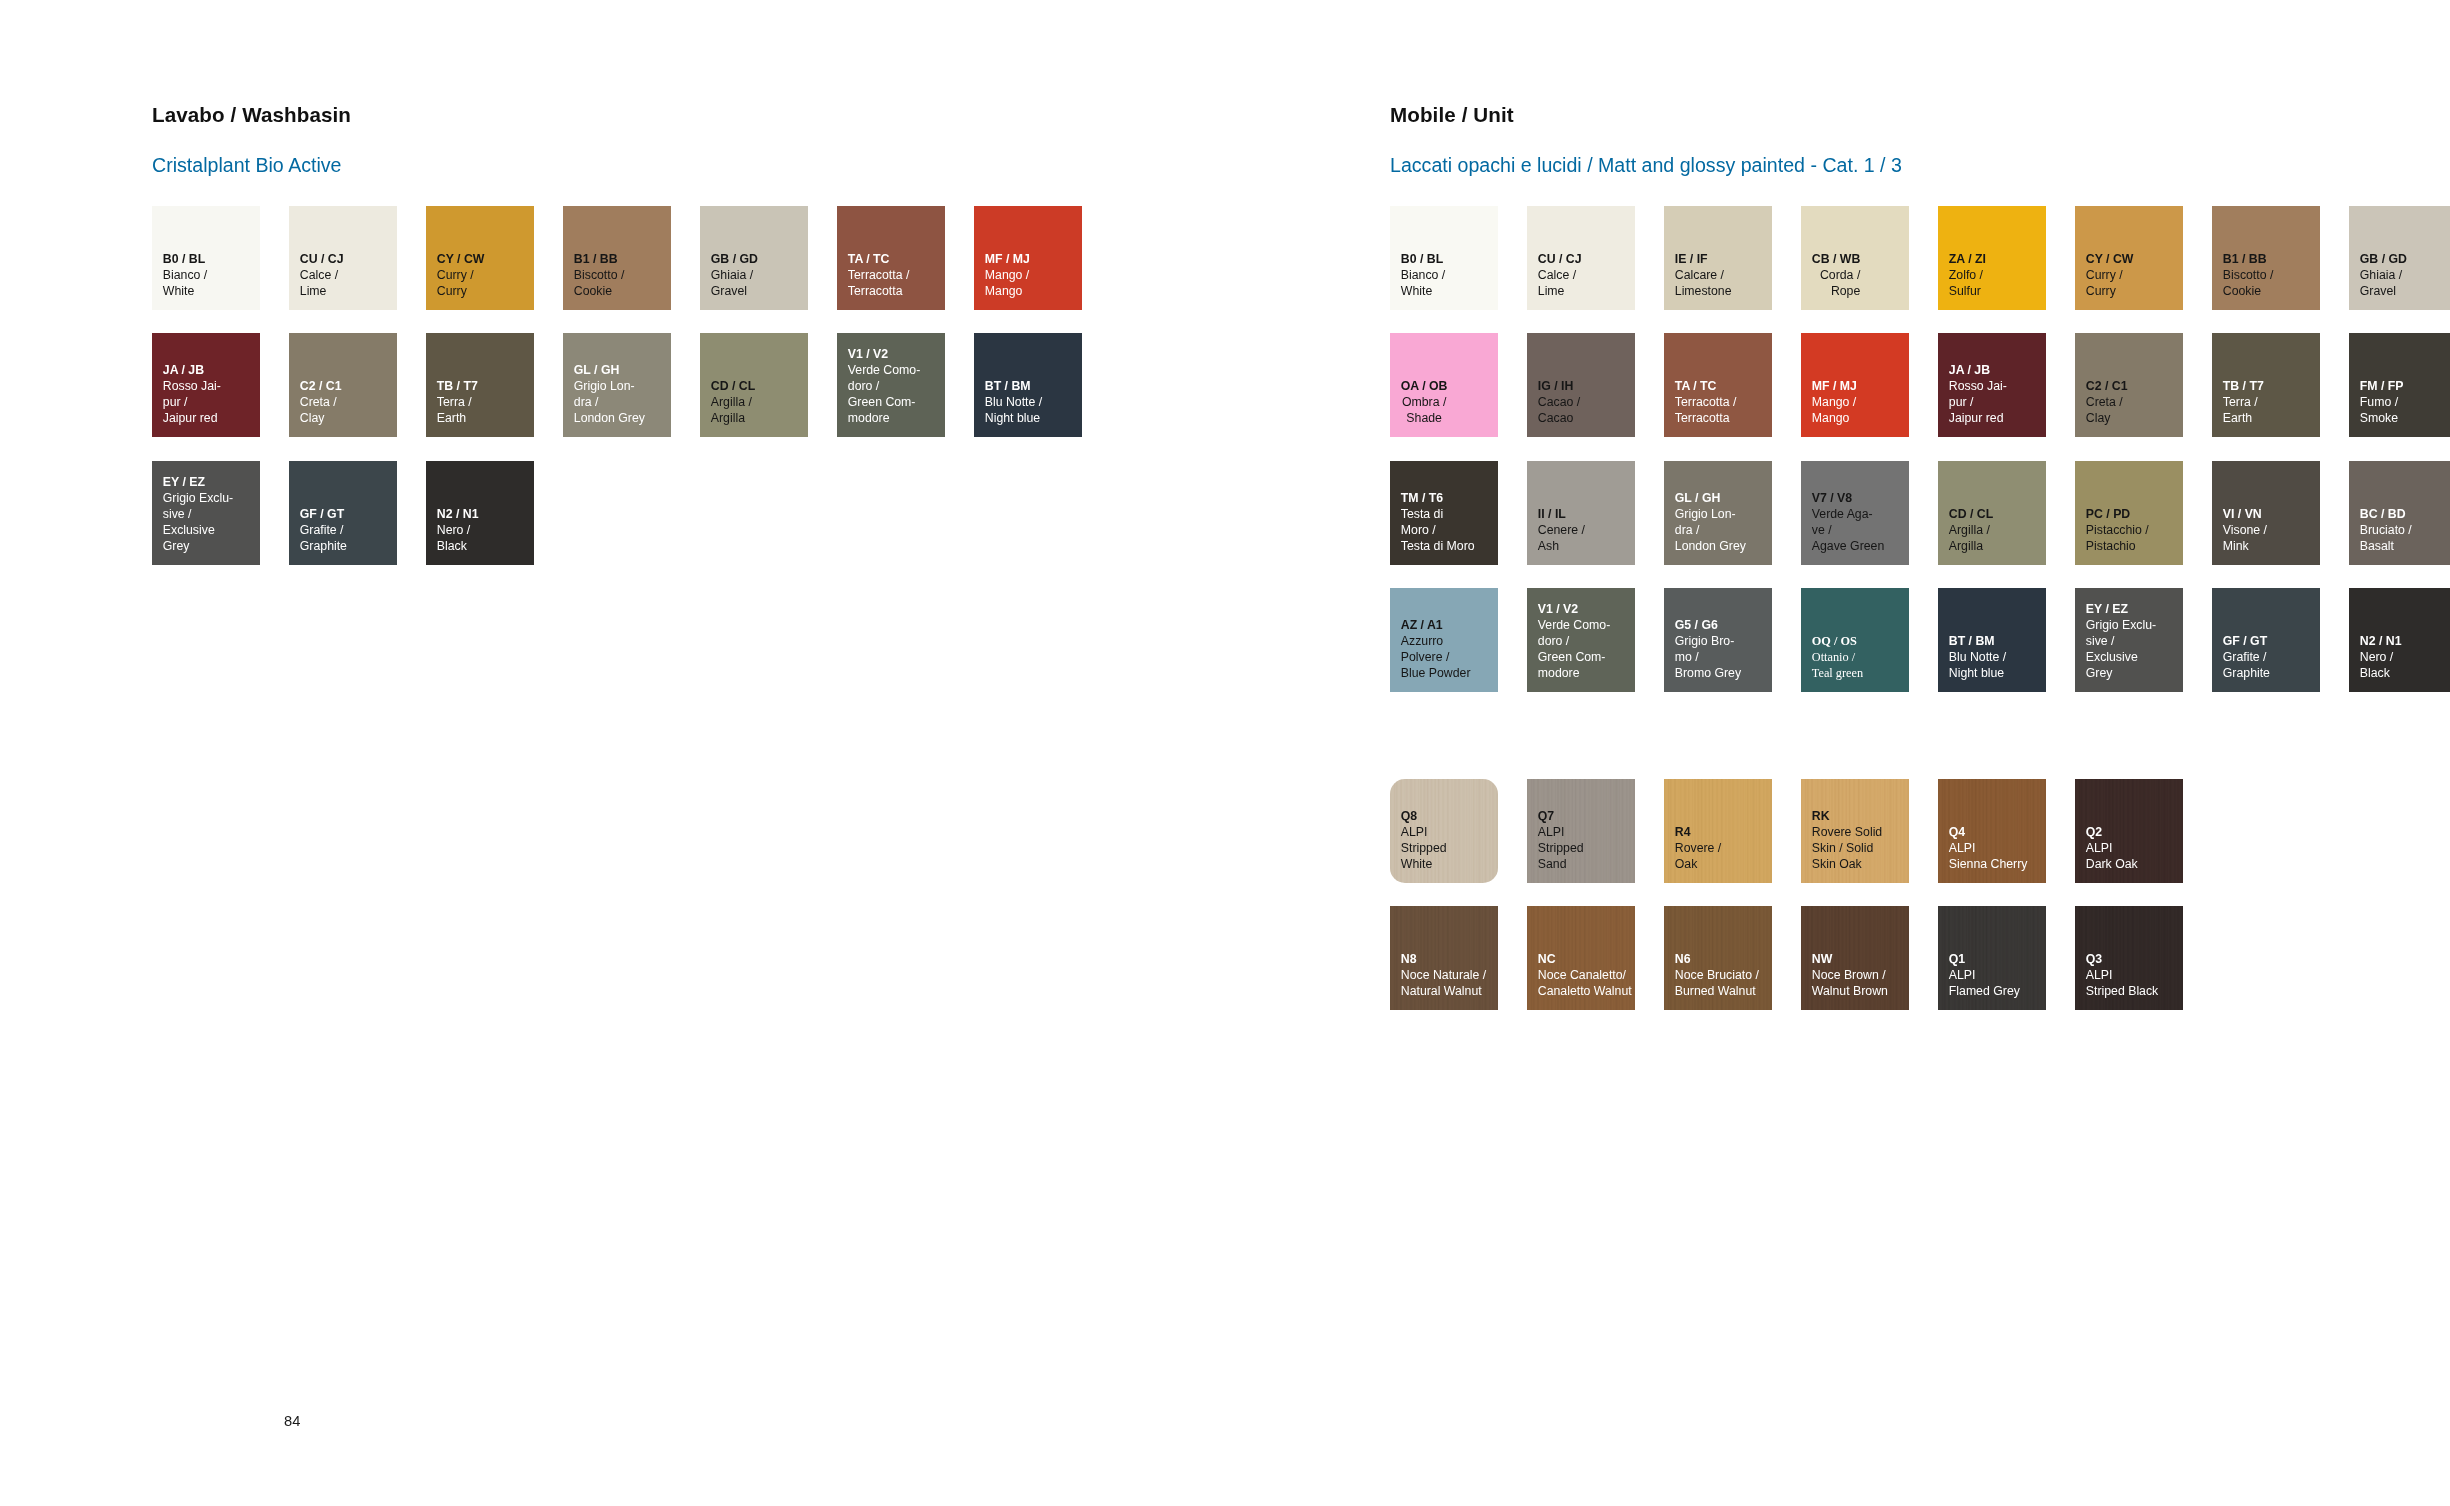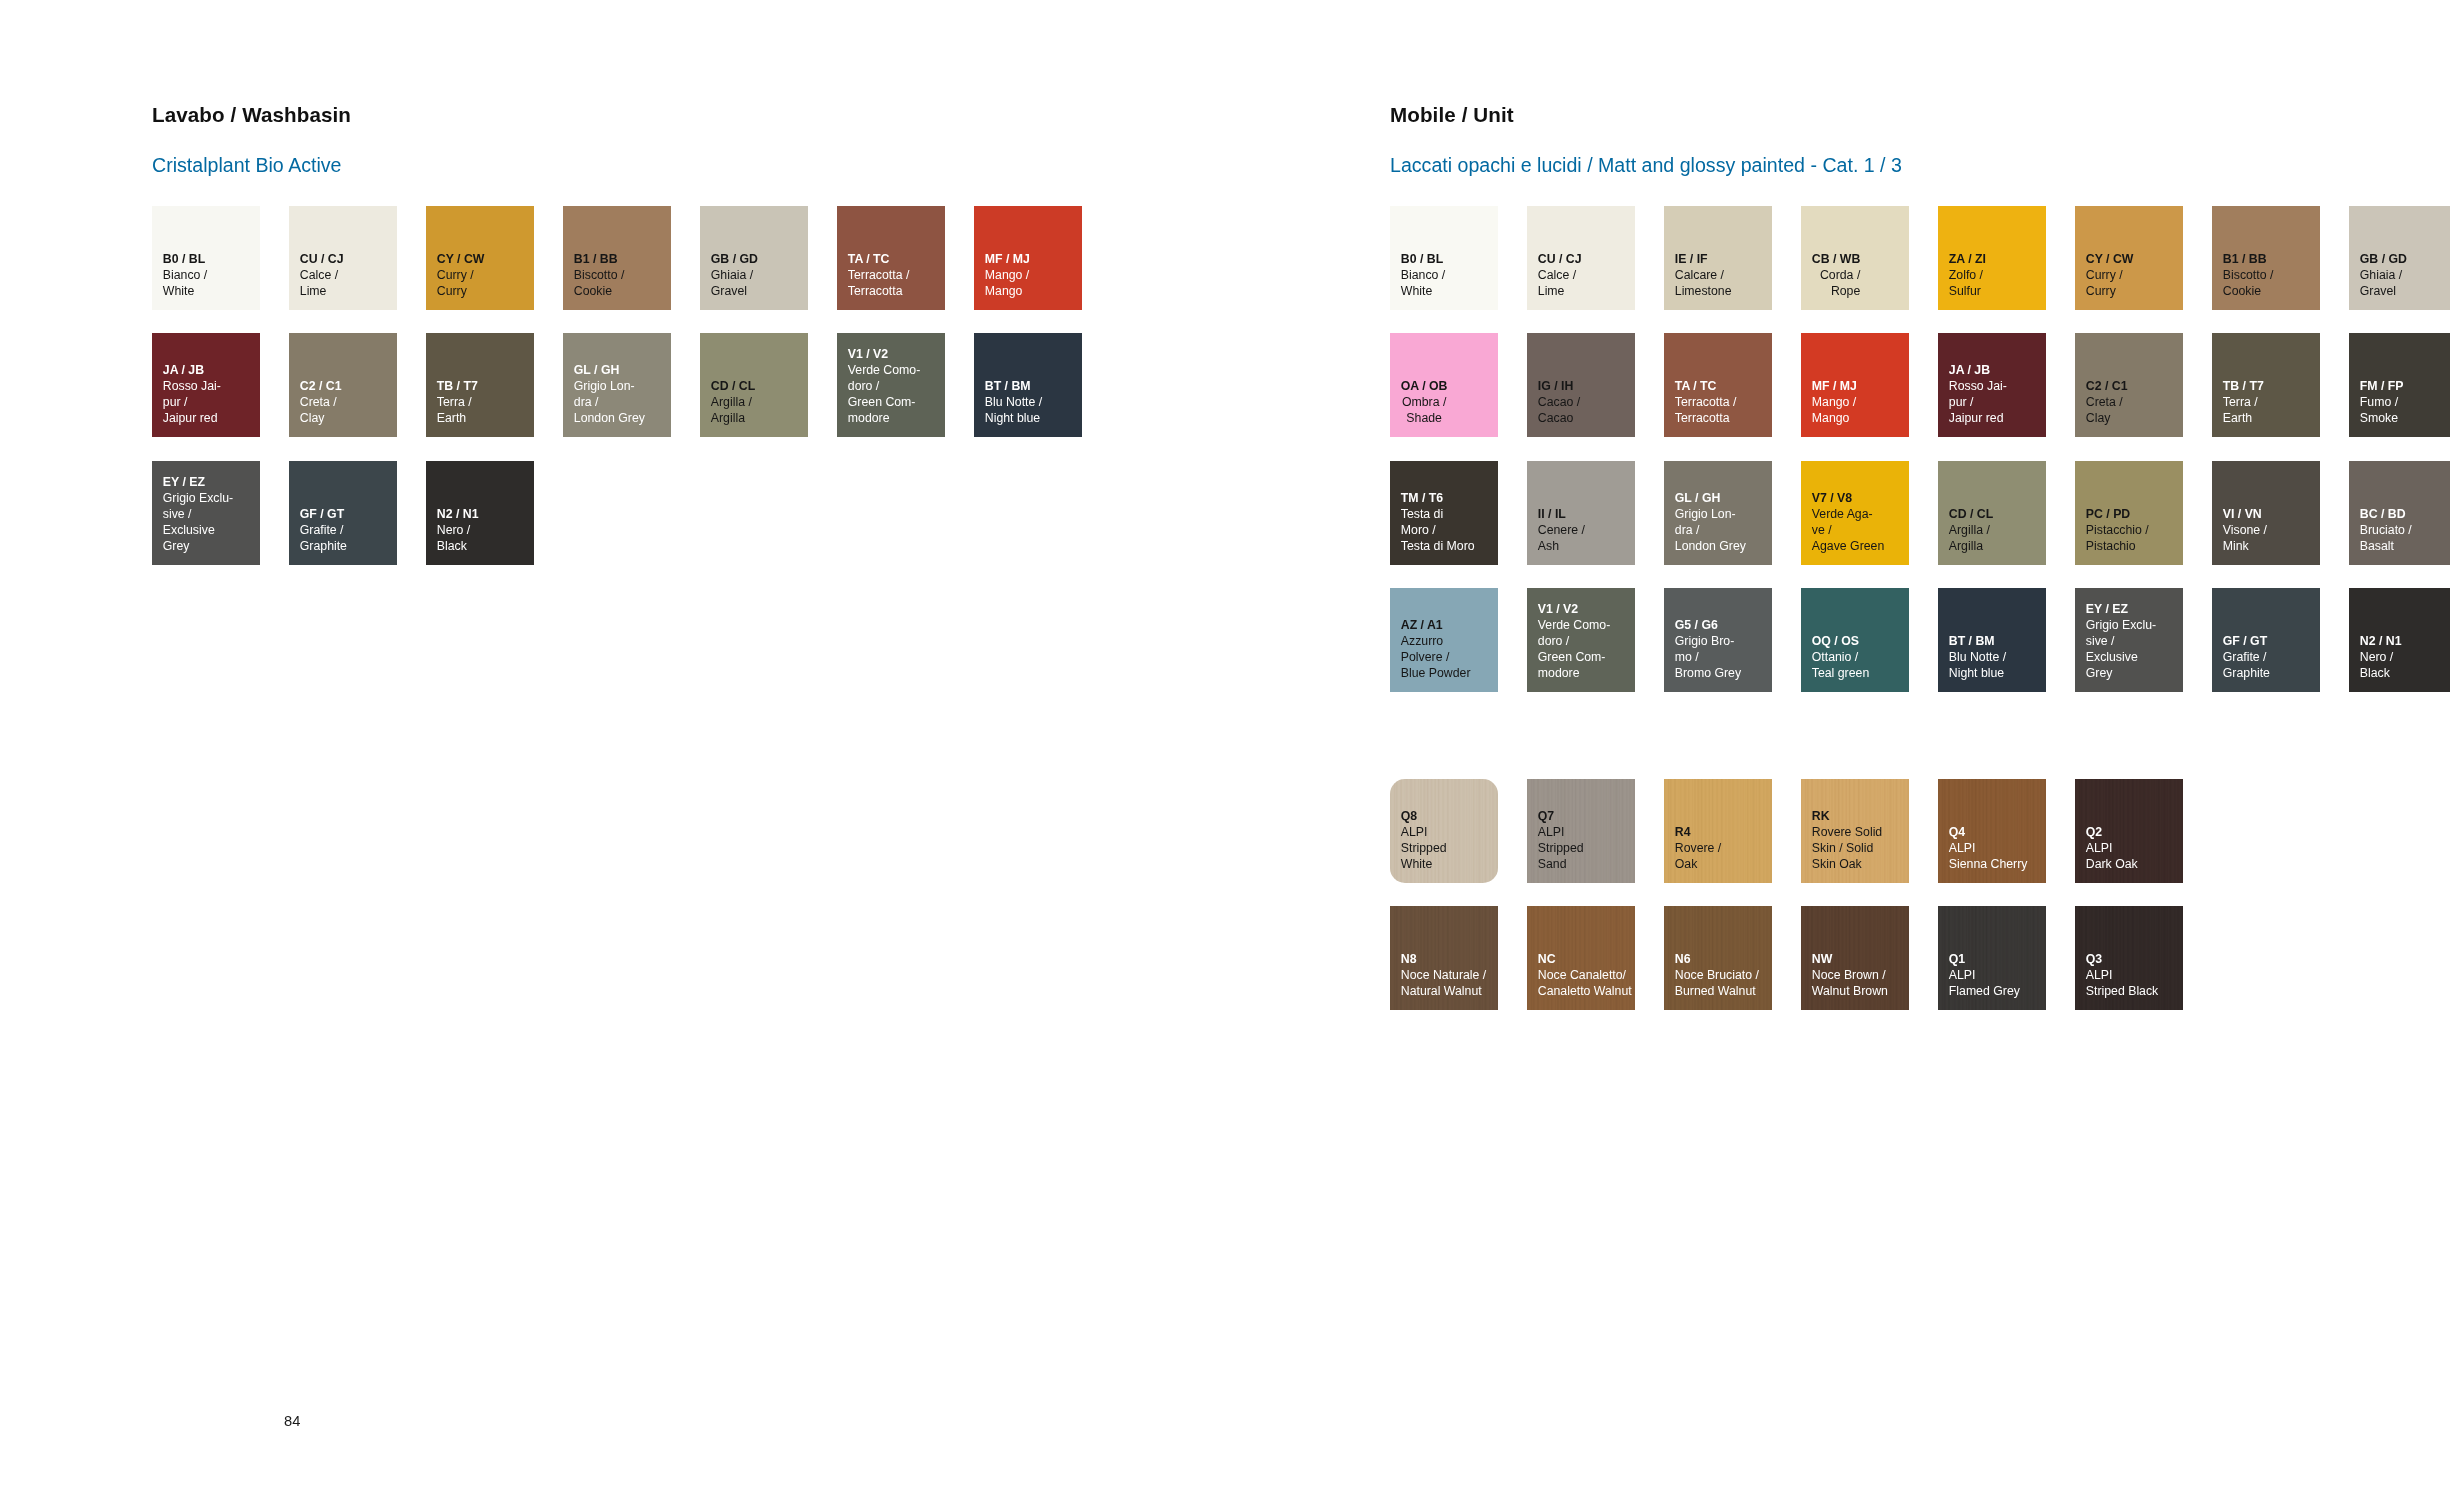--- a/index.html
+++ b/index.html
@@ -381,21 +381,21 @@
           </div>
         </div>
         <div class="swatch light-text" style="background: rgb(123, 118, 106);">
           <div class="swatch-inner">
             <span class="sw-code">GL / GH</span>
             <span class="sw-name">Grigio Lon-
 dra /
 London Grey</span>
           </div>
         </div>
-        <div class="swatch dark-text" style="background: #eab308; align-items: flex-end;">
+        <div class="swatch dark-text" style="background: #737373; align-items: flex-end;">
           <div class="swatch-inner">
             <span class="sw-code">V7 / V8</span>
             <span class="sw-name">Verde Aga-
 ve /
 Agave Green</span>
           </div>
         </div>
         <div class="swatch dark-text" style="background: rgb(143, 142, 114);">
           <div class="swatch-inner">
             <span class="sw-code">CD / CL</span>
@@ -442,21 +442,21 @@
           </div>
         </div>
         <div class="swatch light-text" style="background: rgb(88, 92, 92);">
           <div class="swatch-inner">
             <span class="sw-code">G5 / G6</span>
             <span class="sw-name">Grigio Bro-
 mo /
 Bromo Grey</span>
           </div>
         </div>
-        <div class="swatch light-text" style="background: rgb(51, 97, 97);">
+        <div class="swatch light-text" style="background: rgb(51, 97, 97); font-family: Liberation Serif, serif;">
           <div class="swatch-inner">
             <span class="sw-code">OQ / OS</span>
             <span class="sw-name">Ottanio /
 Teal green</span>
           </div>
         </div>
         <div class="swatch light-text" style="background: rgb(43, 54, 65);">
           <div class="swatch-inner">
             <span class="sw-code">BT / BM</span>
             <span class="sw-name">Blu Notte /

